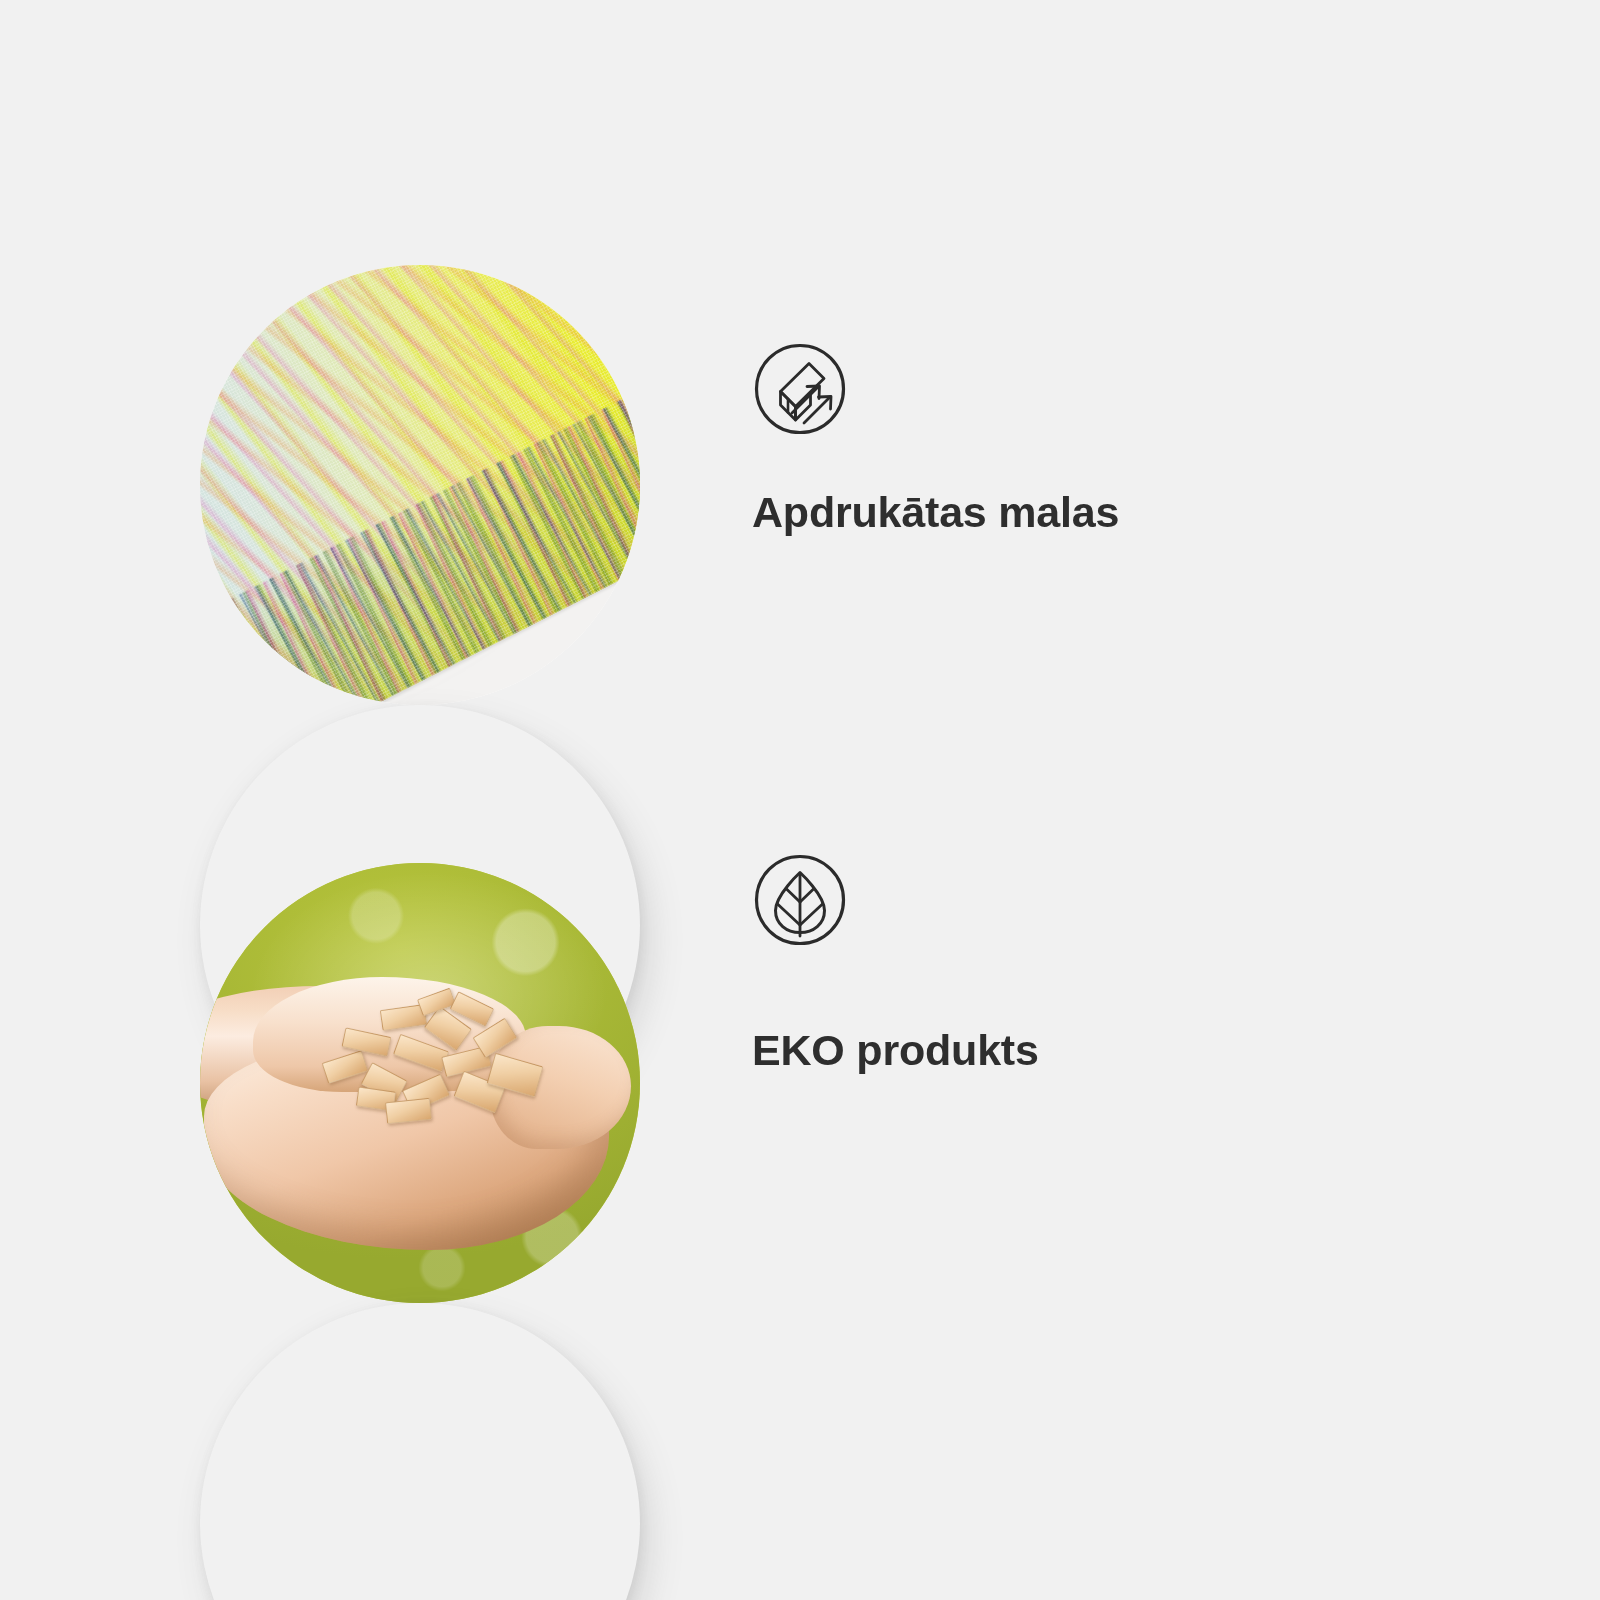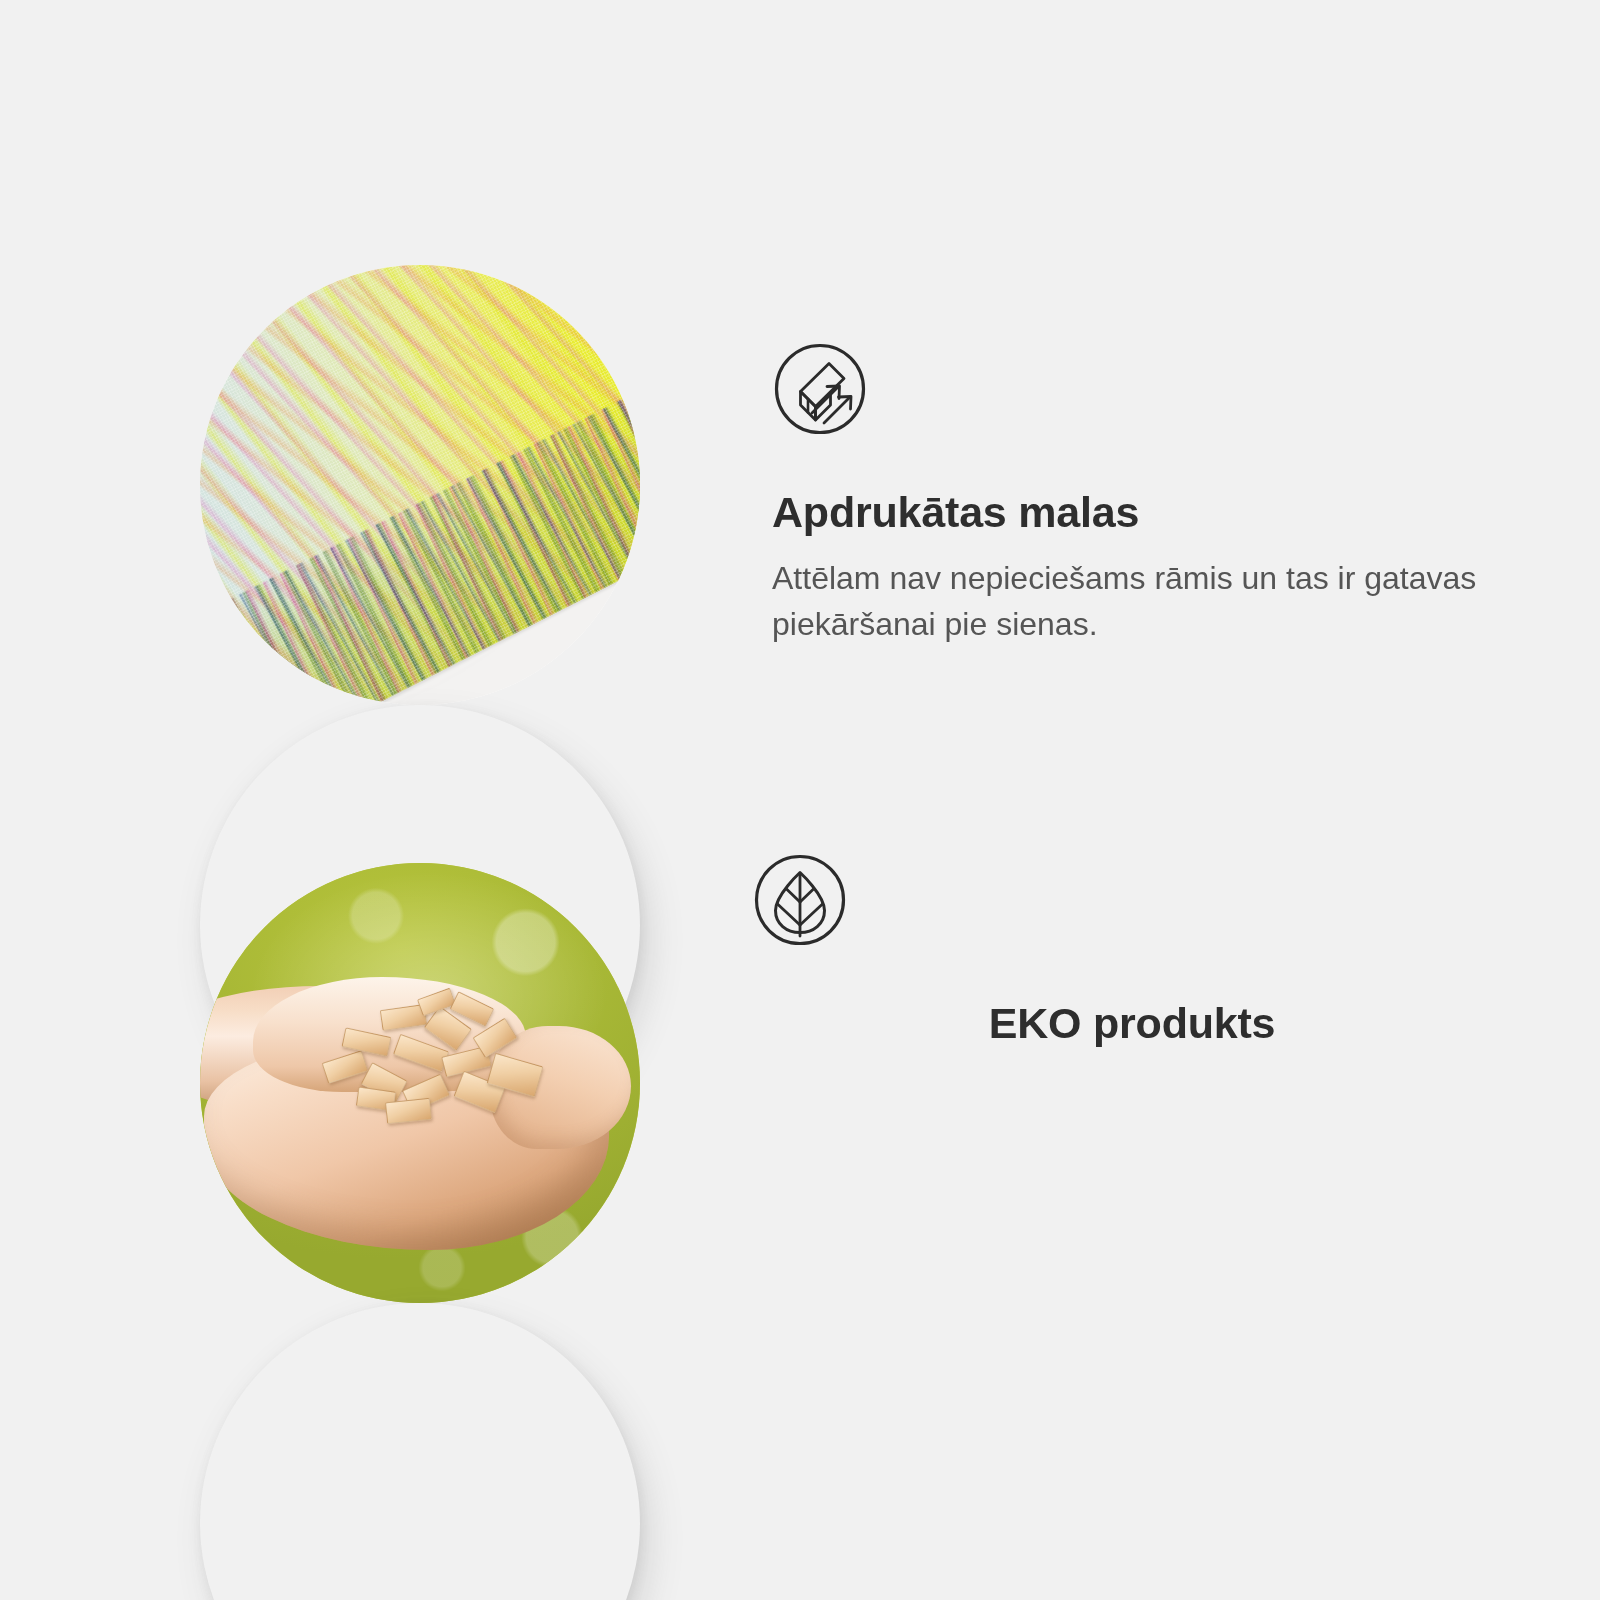--- a/index.html
+++ b/index.html
@@ -298,40 +298,39 @@
           <div class="canvas-side"></div>
           <div class="canvas-face">
             <div class="canvas-grass"></div>
             <div class="canvas-weave"></div>
           </div>
         </div>
       </div>
       <div class="photo-shadow"></div>
     </div>
 
-    <div class="text-col" style="left:752px; top:341px; width:740px;margin-left:20px;">
+    <div class="text-col" style="left:752px; top:341px; width:740px;">
       <div class="feature-icon">
         <svg viewBox="0 0 96 96" fill="none" xmlns="http://www.w3.org/2000/svg">
           <circle cx="48" cy="48" r="43.5" stroke="#2b2b2b" stroke-width="3.2" fill="none"></circle>
 
           <path d="M28.5 50.5 L57 22.5 L72 37.5 L43.5 65.5 Z" stroke="#2b2b2b" stroke-width="2.8" stroke-linejoin="round" fill="none"></path>
 
           <path d="M28.5 50.5 L28.5 64 L43.5 79 L43.5 65.5 Z" stroke="#2b2b2b" stroke-width="2.8" stroke-linejoin="round" fill="none"></path>
           <path d="M43.5 65.5 L43.5 79 L58.5 64 L58.5 50.5" stroke="#2b2b2b" stroke-width="2.8" stroke-linejoin="round" fill="none"></path>
           <path d="M36 58 L36 71.5" stroke="#2b2b2b" stroke-width="2.6" stroke-linecap="round"></path>
 
           <path d="M40 72 L66.5 45.5" stroke="#2b2b2b" stroke-width="2.8" stroke-linecap="round"></path>
           <path d="M55 45.5 L67.5 45 L67 57.5" stroke="#2b2b2b" stroke-width="2.8" stroke-linecap="round" stroke-linejoin="round"></path>
 
           <path d="M52 82 L78 56" stroke="#2b2b2b" stroke-width="2.8" stroke-linecap="round"></path>
           <path d="M66.5 56 L79 55.5 L78.5 68" stroke="#2b2b2b" stroke-width="2.8" stroke-linecap="round" stroke-linejoin="round"></path>
         </svg>
       </div>
       <h2 class="feature-title" style="margin-top:52px;">Apdrukātas malas</h2>
-      <p class="feature-desc" style="margin-top:20px;">Attēlam nav nepieciešams rāmis un tas ir gatavas piekāršanai pie sienas.</p>
     </div>
   </div>
 
   <div class="feature" style="left:0; top:0;">
 
     <div class="media-col" style="left:200px; top:863px;">
       <div class="photo-circle">
         <div class="eco-scene">
           <div class="eco-bg"></div>
           <div class="eco-bg-glow"></div>
@@ -374,17 +373,17 @@
 
           <path d="M48 23 L48 84" stroke="#2b2b2b" stroke-width="2.8" stroke-linecap="round"></path>
 
           <path d="M48 50 L34.5 37" stroke="#2b2b2b" stroke-width="2.8" stroke-linecap="round"></path>
           <path d="M48 50 L61.5 37" stroke="#2b2b2b" stroke-width="2.8" stroke-linecap="round"></path>
 
           <path d="M48 73 L25.5 52" stroke="#2b2b2b" stroke-width="2.8" stroke-linecap="round"></path>
           <path d="M48 73 L70.5 52" stroke="#2b2b2b" stroke-width="2.8" stroke-linecap="round"></path>
         </svg>
       </div>
-      <h2 class="feature-title" style="margin-top:52px;text-align:center;">EKO produkts</h2>
+      <h2 class="feature-title" style="margin-top:79px;">EKO produkts</h2>
     </div>
   </div>
 
 </div>
 
 </body></html>

